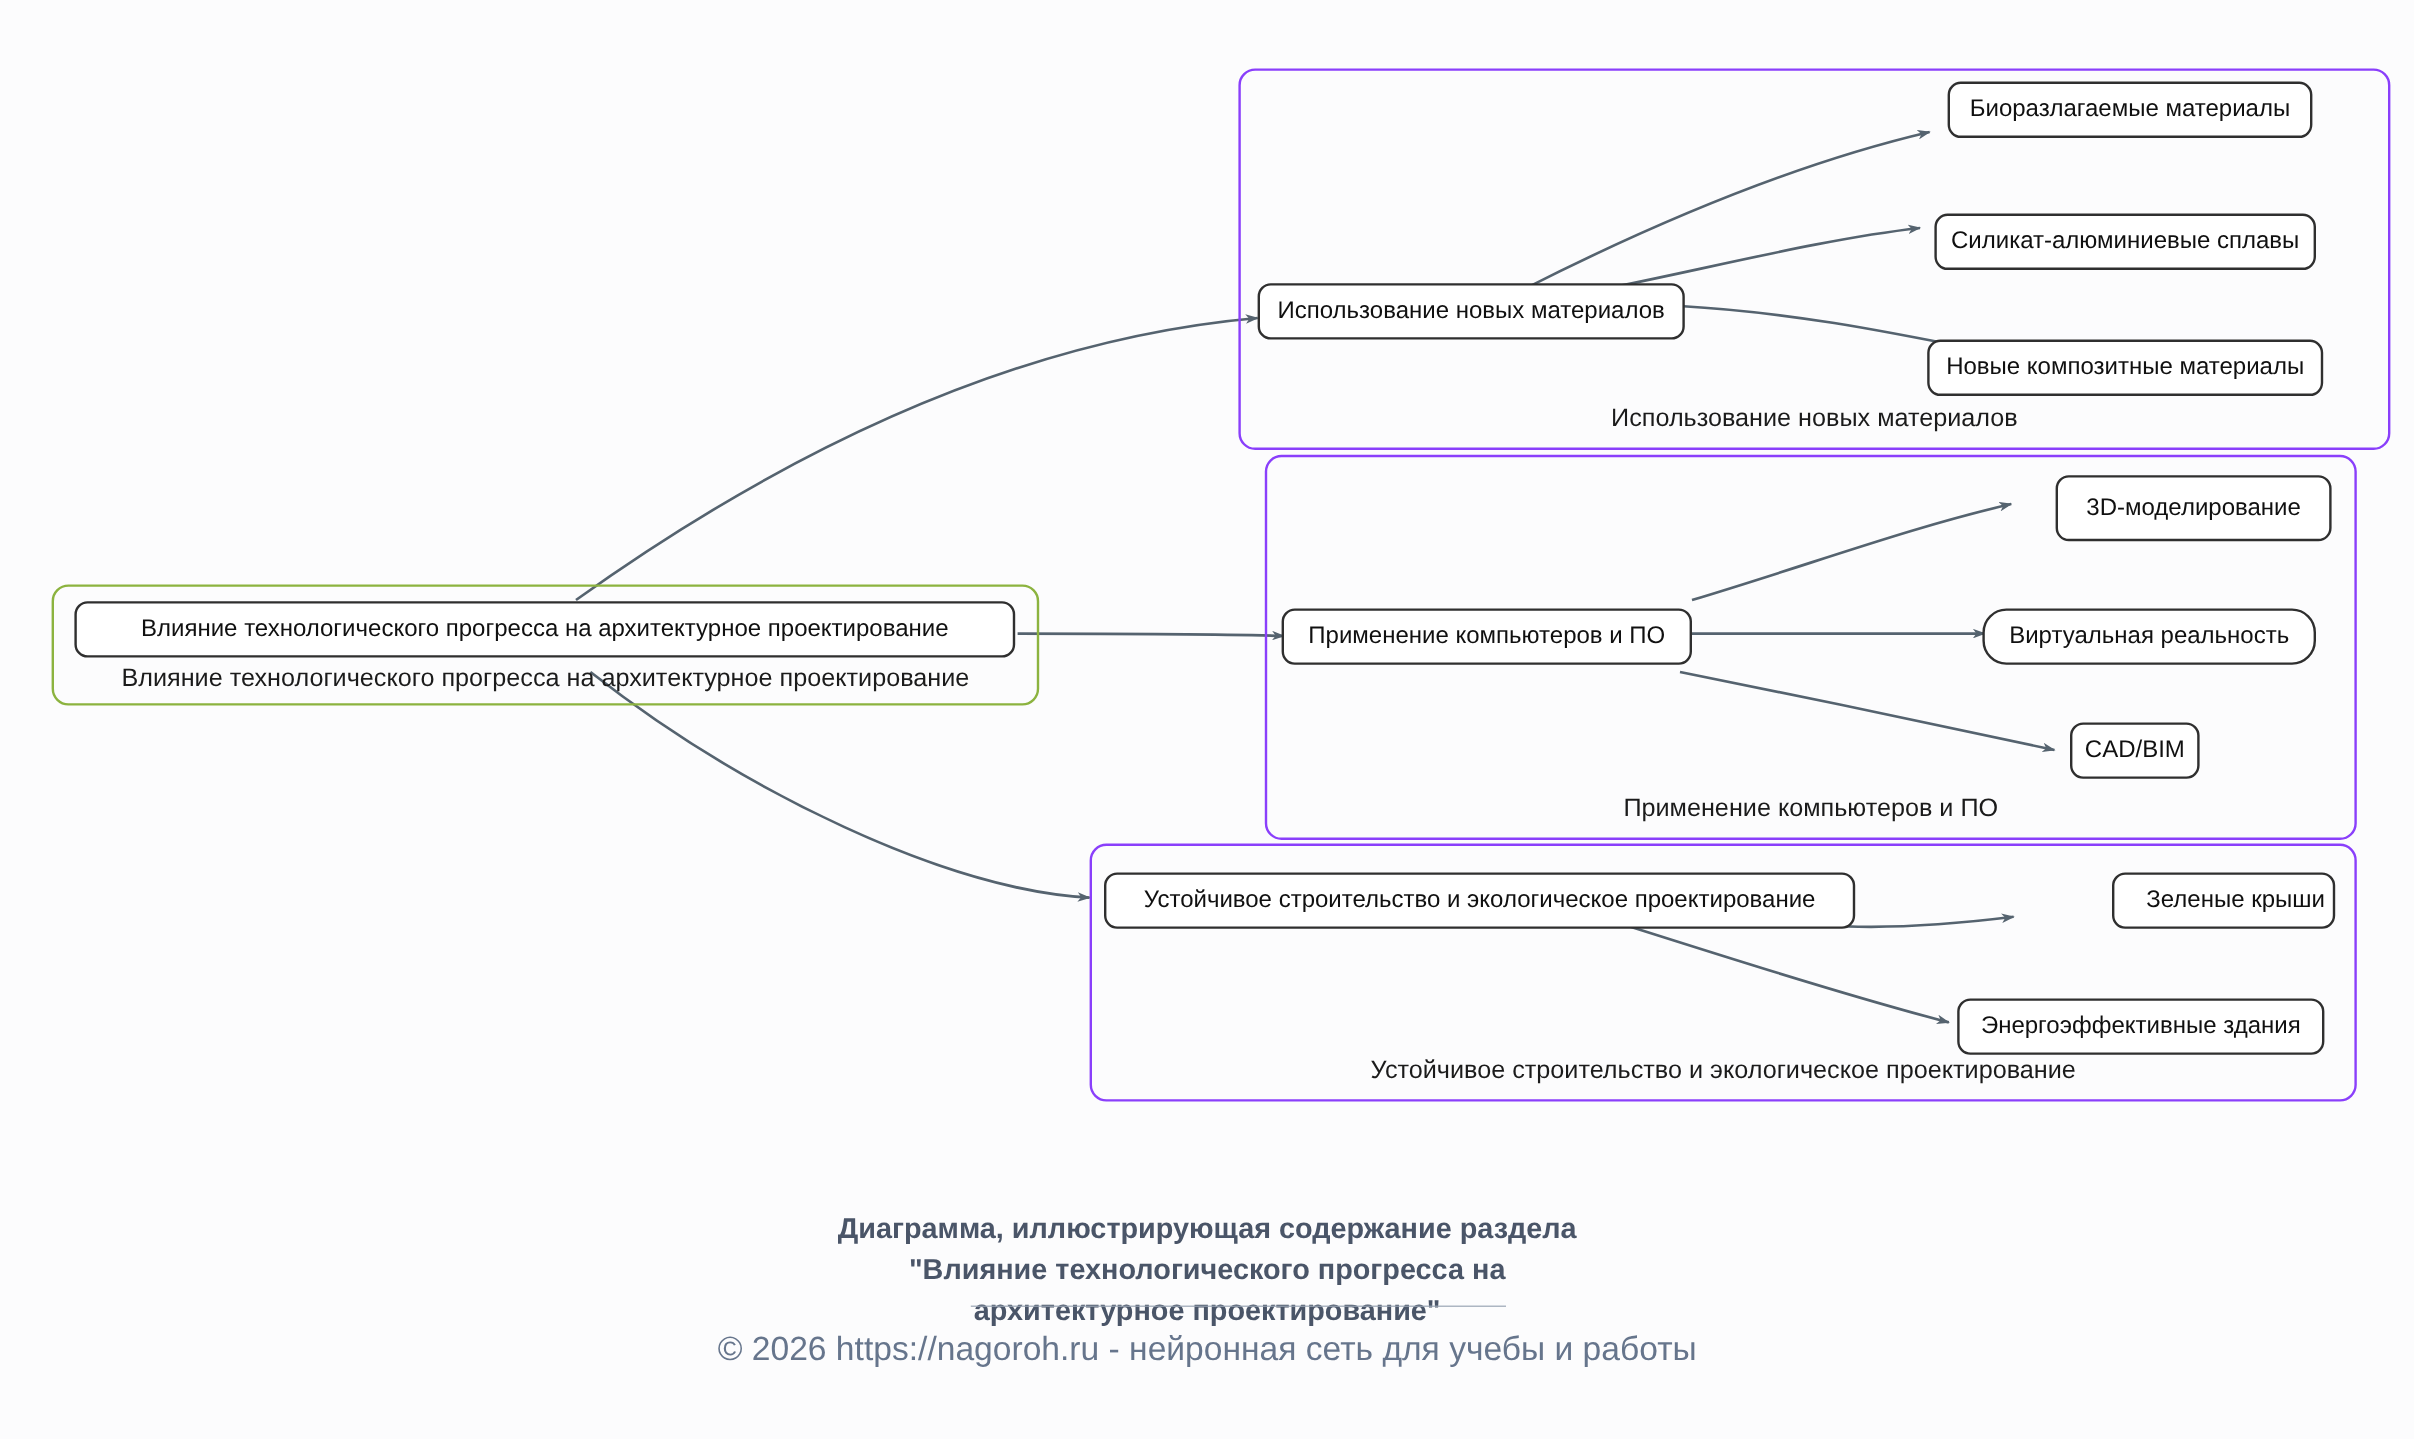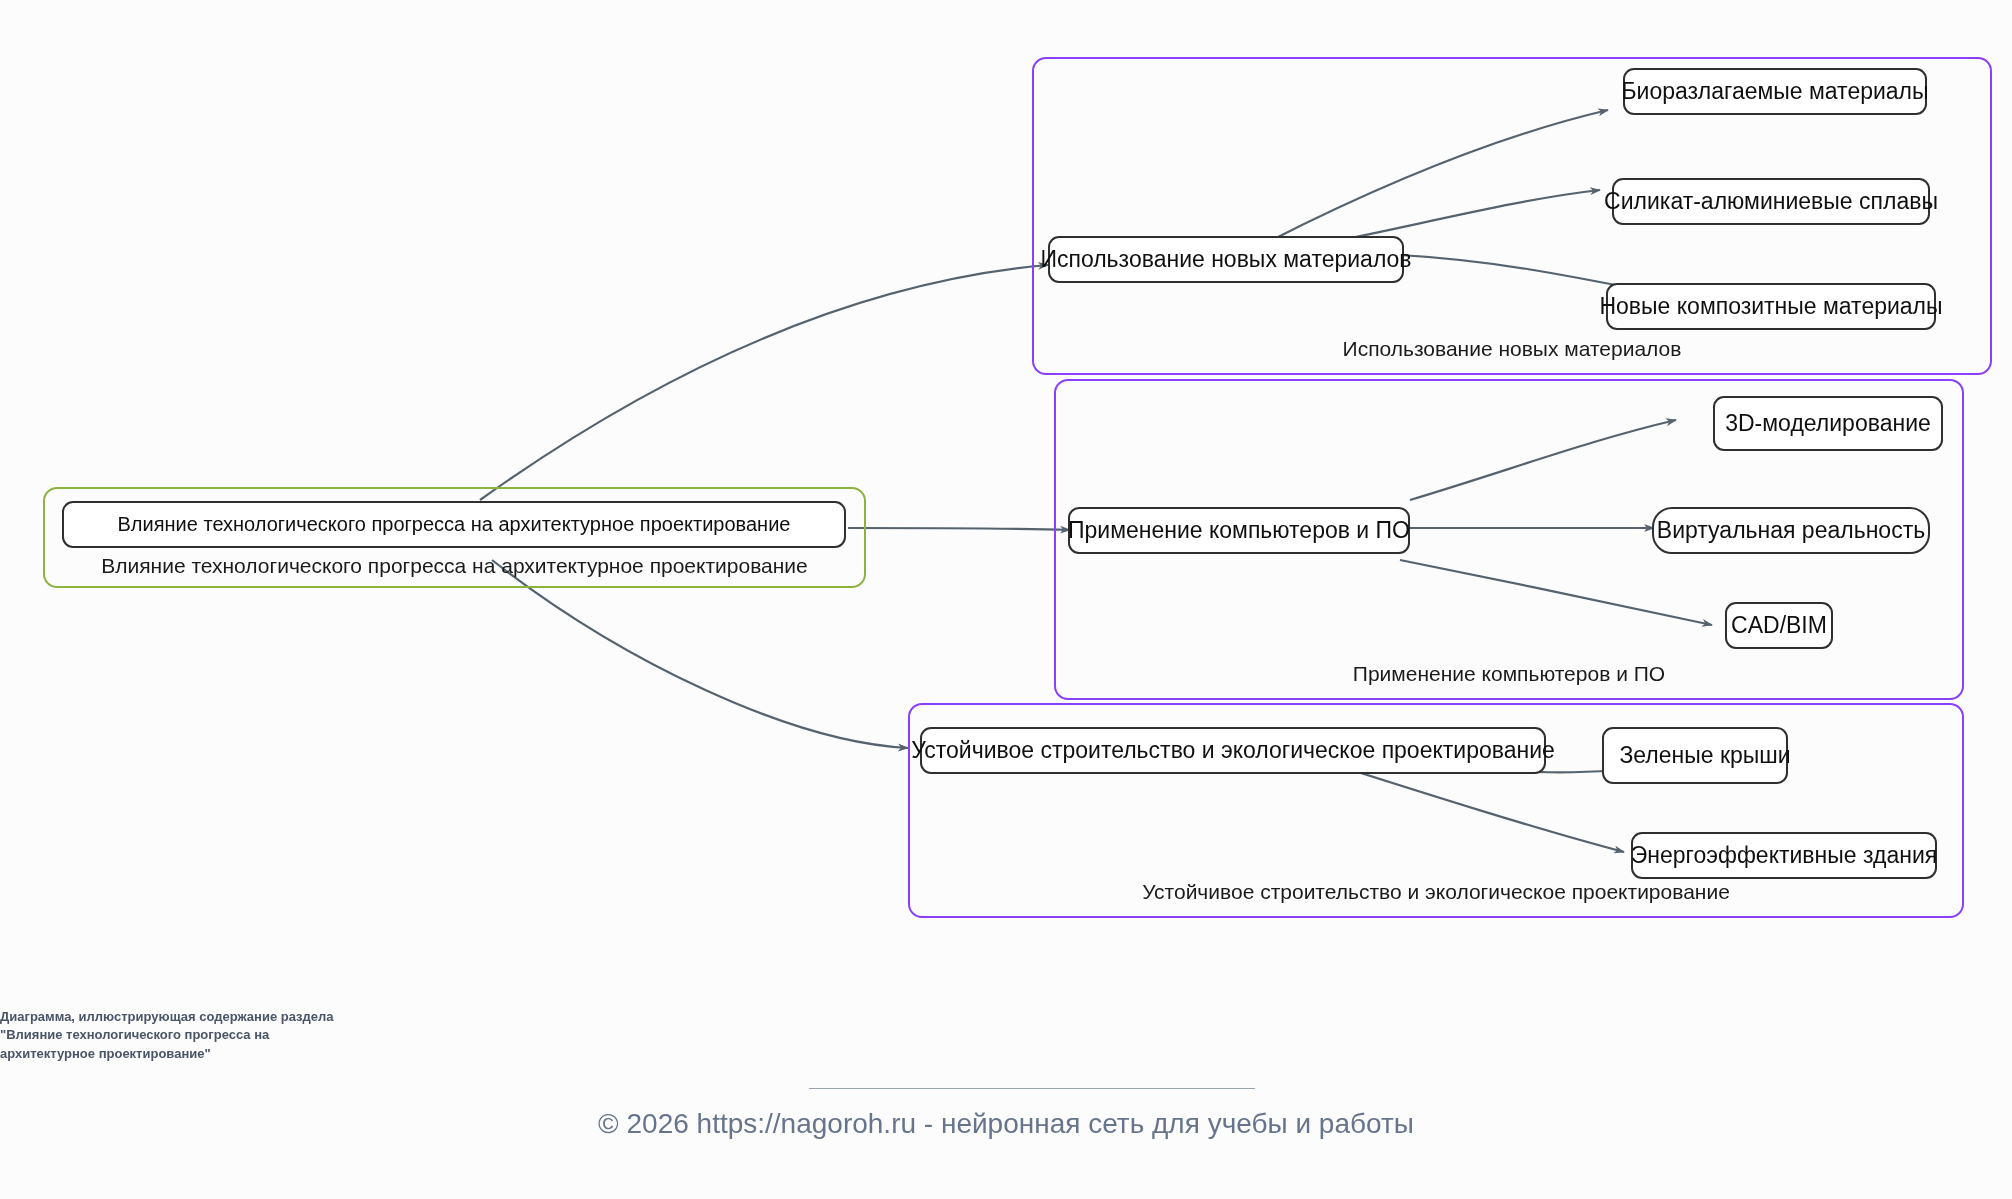--- a/index.html
+++ b/index.html
@@ -43,31 +43,32 @@
   }
   .node {
     position: absolute;
     box-sizing: border-box;
     border: 2px solid #2f2f2f;
     border-radius: 11px;
     background: #ffffff;
     display: flex;
     align-items: center;
     justify-content: center;
-    font-size: 23px;
+    font-size: 20px;
     color: #101010;
     white-space: nowrap;
     padding: 0 12px;
   }
   .node.root-node { font-size: 20px; }
   #caption {
     position: absolute;
     left: 0;
     right: 0;
-    font-size: 13px;
+    text-align: center;
+    font-size: 24px;
     font-weight: bold;
     color: #4a5568;
     line-height: 1.42;
   }
   #caption-divider {
     position: absolute;
     height: 1px;
     background: #9aa5b4;
   }
   #footer {
@@ -127,21 +128,21 @@
   </div>
   <div class="node" style="left:1068px; top:507px; width:342px; height:47px;">Применение компьютеров и ПО</div>
   <div class="node" style="left:1713px; top:396px; width:230px; height:55px;">3D-моделирование</div>
   <div class="node" style="left:1652px; top:507px; width:278px; height:47px;border-radius:20px;">Виртуальная реальность</div>
   <div class="node" style="left:1725px; top:602px; width:108px; height:47px;">CAD/BIM</div>
 
   <div class="cluster" style="left:908px; top:703px; width:1056px; height:215px;">
     <div class="cluster-label" style="bottom:12px;">Устойчивое строительство и экологическое проектирование</div>
   </div>
   <div class="node" style="left:920px; top:727px; width:626px; height:47px;">Устойчивое строительство и экологическое проектирование</div>
-  <div class="node" style="left:1602px; top:727px; width:186px; height:57px;padding-left:32px;">Зеленые крыши</div>
+  <div class="node" style="left:1760px; top:727px; width:186px; height:47px;padding-left:32px;">Зеленые крыши</div>
   <div class="node" style="left:1631px; top:832px; width:306px; height:47px;">Энергоэффективные здания</div>
 
   <div id="caption" style="top:1008px;">
     <div>Диаграмма, иллюстрирующая содержание раздела</div>
     <div>"Влияние технологического прогресса на</div>
     <div>архитектурное проектирование"</div>
   </div>
   <div id="caption-divider" style="left:809px; top:1088px; width:446px;"></div>
 
   <div id="footer" style="top:1108px;">© 2026 https://nagoroh.ru - нейронная сеть для учебы и работы</div>

